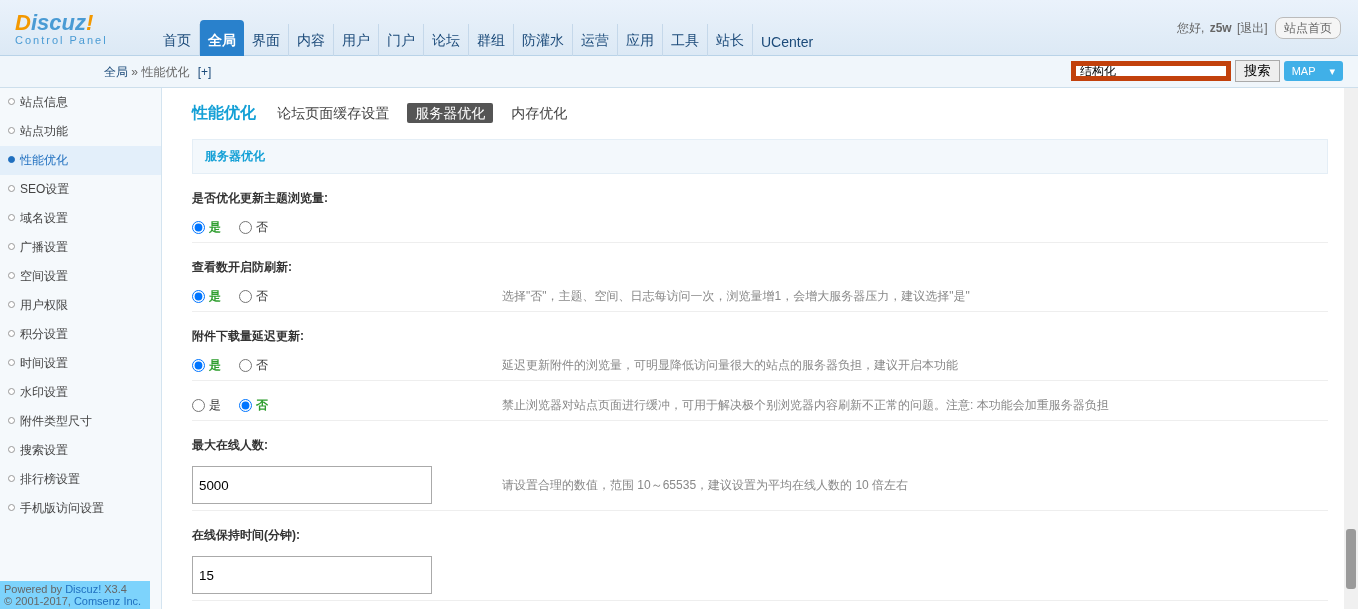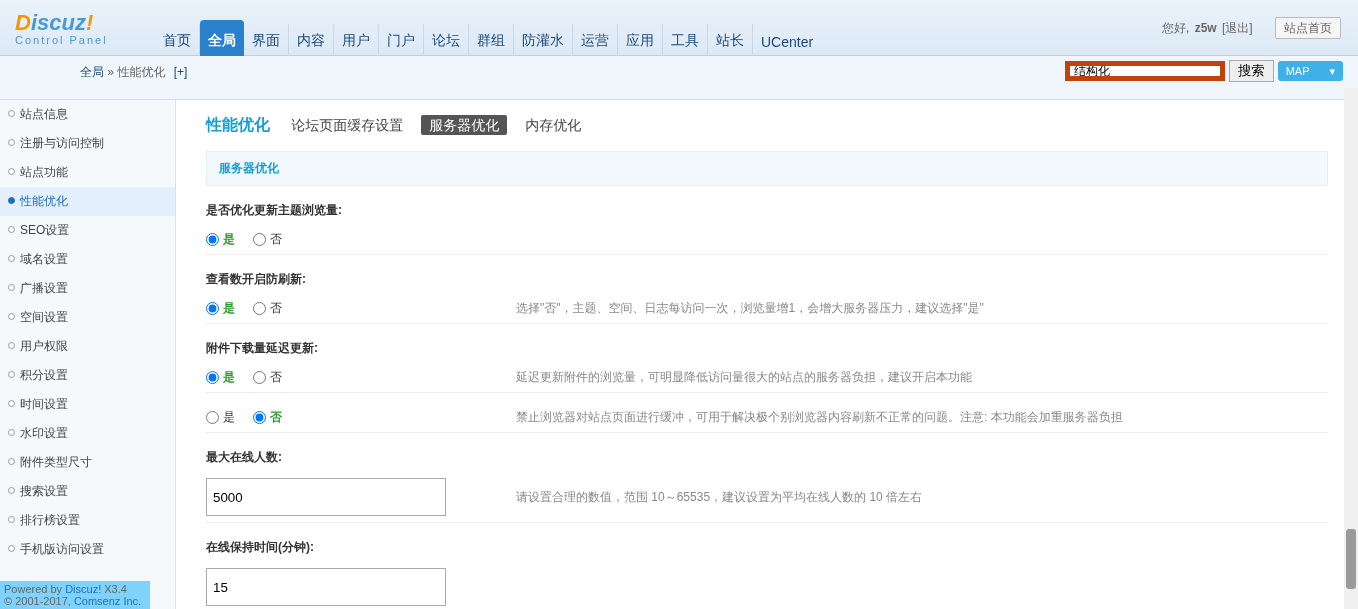--- a/index.html
+++ b/index.html
@@ -10,31 +10,31 @@
 .logo-top .d { color: #f39800; }
 .logo-top .i { color: #4a9bd4; }
 .logo-top .excl { color: #f39800; }
 .logo-bottom { color: #4a9bd4; font-size: 11px; letter-spacing: 2px; margin-top: -2px; }
 .topnav { position: absolute; left: 155px; top: 20px; display: flex; align-items: flex-end; }
 .topnav a { display: block; padding: 8px 8px; color: #1b4a79; text-decoration: none; font-size: 14px; border-right: 1px solid #c5d8ea; }
 .topnav a:last-child { border-right: none; }
 .topnav a.active { background: #2981cc; color: #fff; border-radius: 4px 4px 0 0; font-weight: bold; padding: 12px 8px 8px; border-right: none; }
 .toplinks { position: absolute; right: 15px; top: 20px; color: #666; }
 .toplinks span, .toplinks a { color: #666; text-decoration: none; margin: 0 2px; }
-.toplinks .btn-home { border: 1px solid #bbb; background: #f5f5f5; padding: 3px 8px; border-radius: 2px; margin-left: 17px; }
-.subheader { background: #f0f6fb; border-bottom: 1px solid #cddfec; height: 44px; line-height: 32px; padding-left: 80px; position: relative; }
+.toplinks .btn-home { border: 1px solid #bbb; background: #f5f5f5; padding: 3px 8px; border-radius: 8px; margin-left: 2px; }
+.subheader { background: #f0f6fb; border-bottom: 1px solid #cddfec; height: 32px; line-height: 32px; padding-left: 104px; position: relative; }
 .subheader .crumb a { color: #1b4a79; text-decoration: none; }
 .subheader .crumb { color: #666; }
 .subheader .plus { color: #3a8bc9; margin-left: 5px; }
 .subheader .searchbox { position: absolute; right: 15px; top: 4px; display: flex; align-items: center; gap: 4px; }
 .subheader input[type=text] { width: 160px; height: 20px; border: 5px solid #c2410c; padding: 0 4px; font-size: 12px; margin-left: 40px; }
 .subheader .btn-search { border: 1px solid #aaa; background: #eee; height: 22px; padding: 0 8px; cursor: pointer; }
-.subheader .btn-map { background: #40b0e8; color: #fff; border: none; border-radius: 3px; height: 20px; padding: 0 8px; font-size: 11px; cursor: pointer; display: inline-flex; align-items: center; gap: 20px; }
+.subheader .btn-map { background: #40b0e8; color: #fff; border: none; border-radius: 3px; height: 20px; padding: 0 8px; font-size: 11px; cursor: pointer; display: inline-flex; align-items: center; gap: 14px; }
 .main { display: flex; height: calc(609px - 56px - 32px); }
-.sidebar { width: 176px; background: #f5f9fc; border-right: 1px solid #d4e4f0; overflow-y: auto; }
+.sidebar { width: 162px; background: #f5f9fc; border-right: 1px solid #d4e4f0; overflow-y: auto; }
 .sidebar ul { list-style: none; }
 .sidebar li { padding: 6px 10px 6px 20px; position: relative; color: #444; cursor: pointer; }
 .sidebar li:before { content: ""; position: absolute; left: 8px; top: 10px; width: 5px; height: 5px; border: 1px solid #999; border-radius: 50%; background: #fff; }
 .sidebar li.active { color: #1f6fbf; background: #e3effa; }
 .sidebar li.active:before { background: #1f6fbf; border-color: #1f6fbf; }
 .footer { position: absolute; bottom: 0; left: 0; width: 150px; font-size: 11px; color: #666; padding: 2px 4px; background: #7dd3fc; }
 .footer a { color: #1f6fbf; text-decoration: none; }
 .content { flex: 1; overflow-y: auto; padding: 15px 30px; position: relative; }
 .scrollbar-ind { position: absolute; right: 0; top: 88px; width: 14px; height: calc(100% - 88px); background: #f0f0f0; }
 .scrollbar-thumb { position: absolute; right: 2px; width: 10px; height: 60px; background: #9a9a9a; border-radius: 3px; bottom: 20px; }
@@ -101,21 +101,20 @@
         <span>MAP</span>
         <span>▾</span>
       </button>
   </div>
 </div>
 
 <div class="main">
   <div class="sidebar">
     <ul id="sidebar-list">
         <li>站点信息</li>
-        <li>注册与访问控制</li>
         <li>站点功能</li>
         <li class="active">性能优化</li>
         <li>SEO设置</li>
         <li>域名设置</li>
         <li>广播设置</li>
         <li>空间设置</li>
         <li>用户权限</li>
         <li>积分设置</li>
         <li>时间设置</li>
         <li>水印设置</li>

